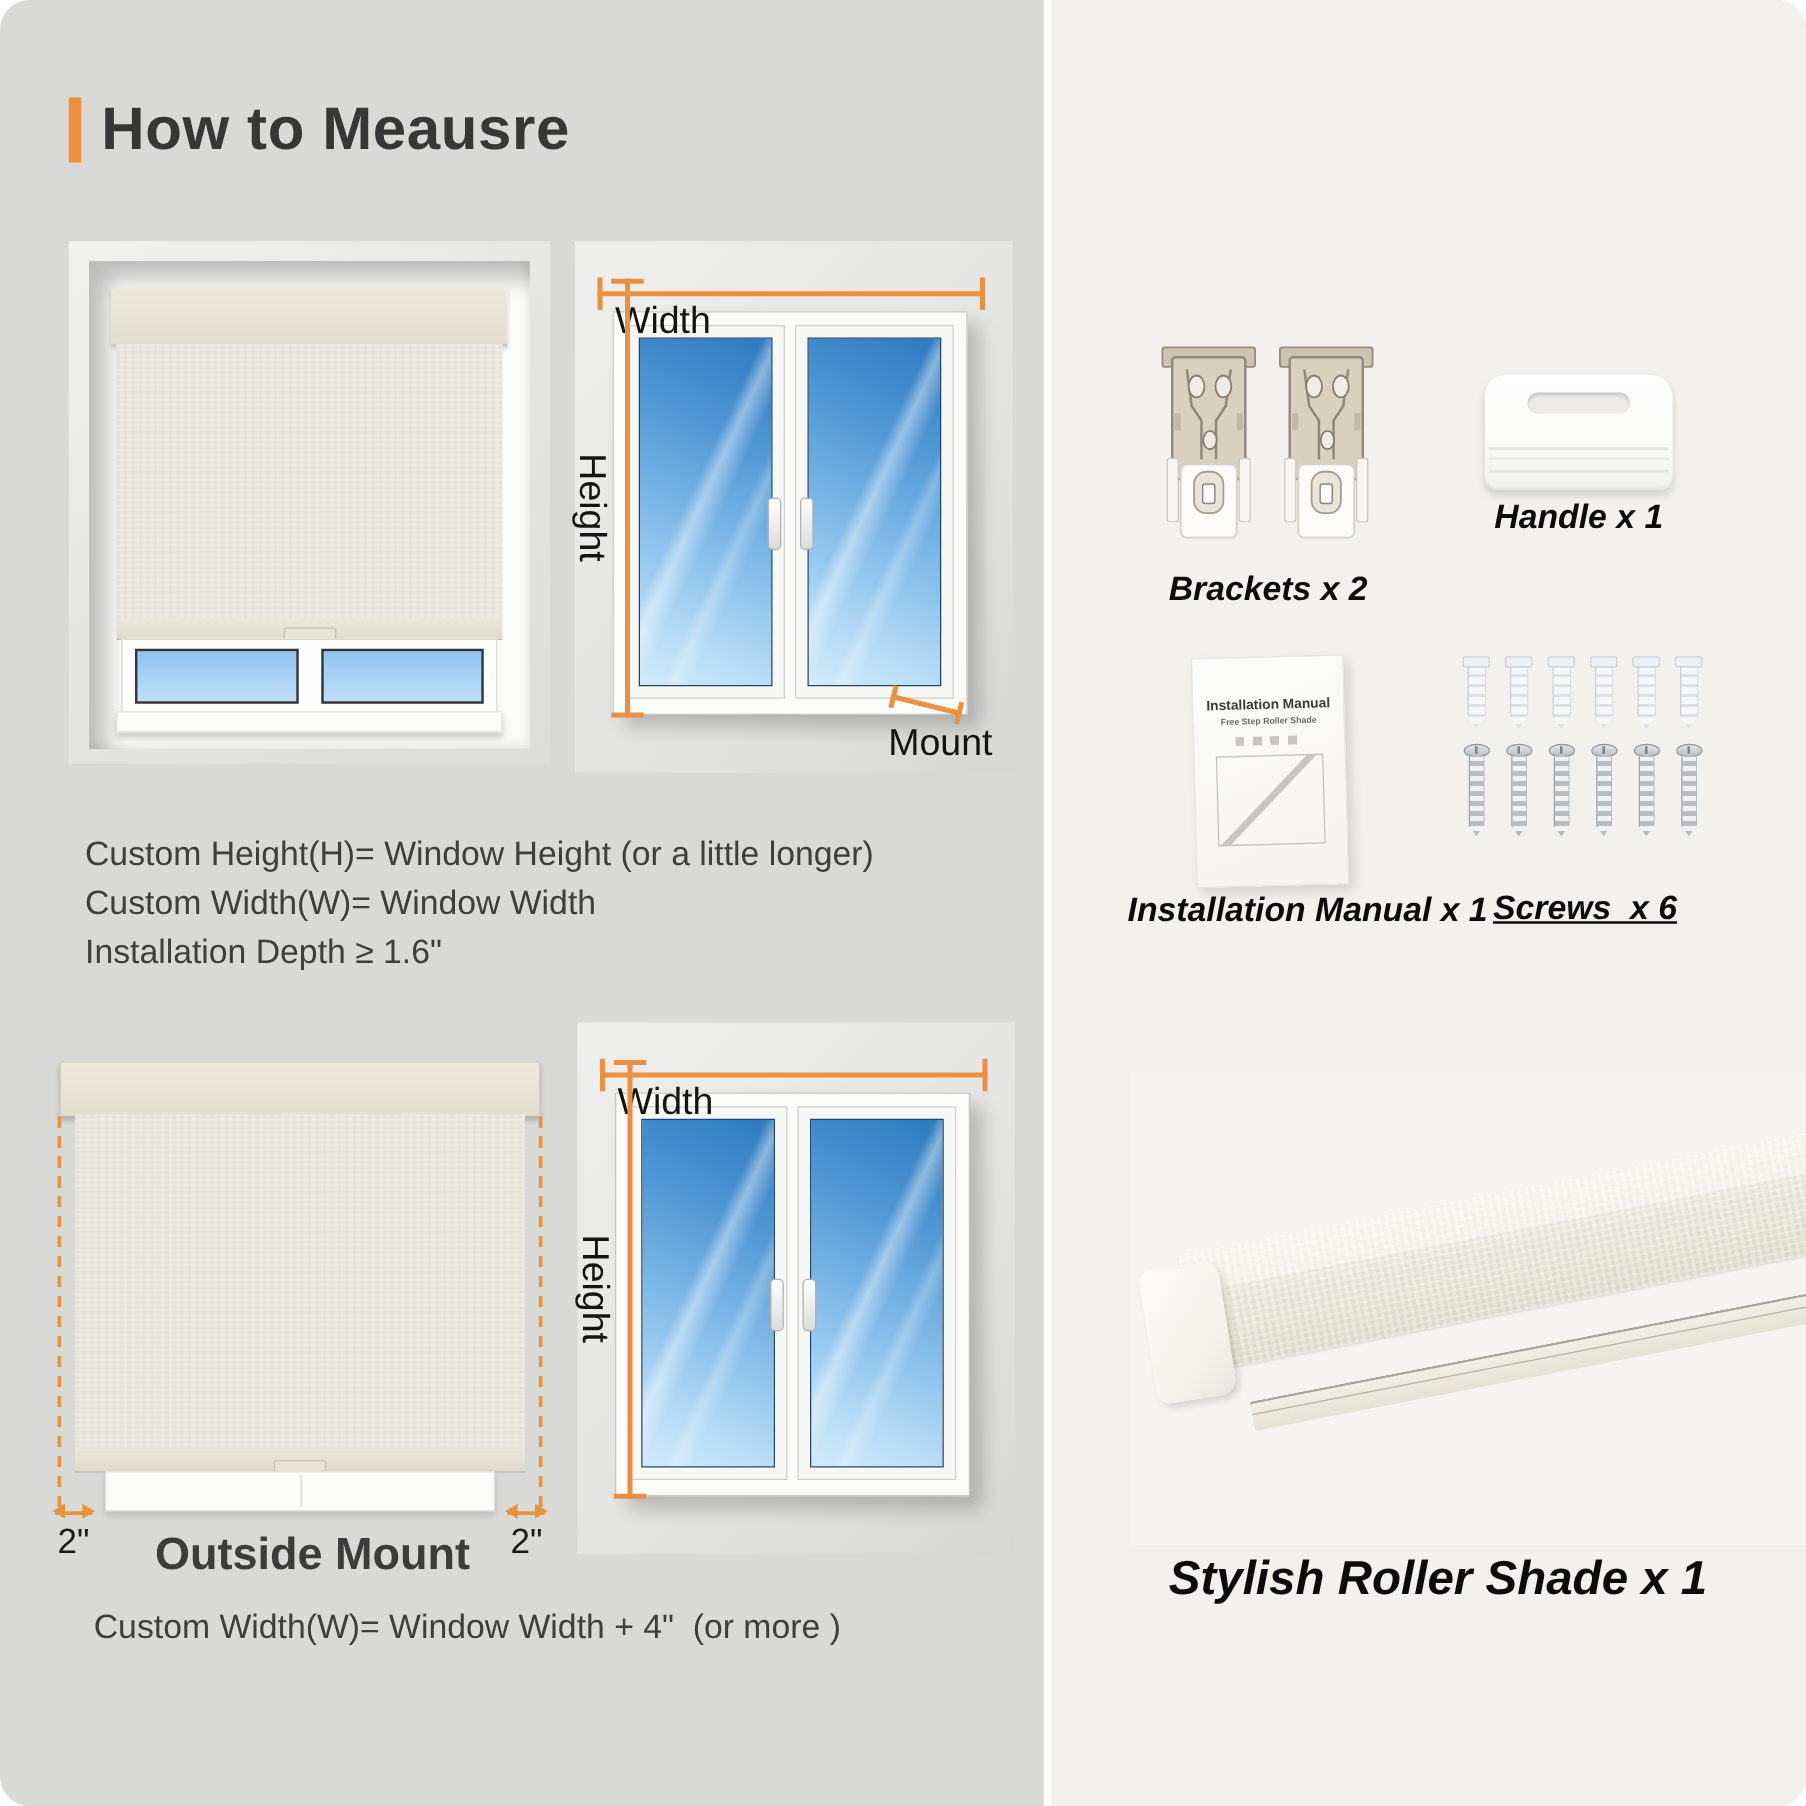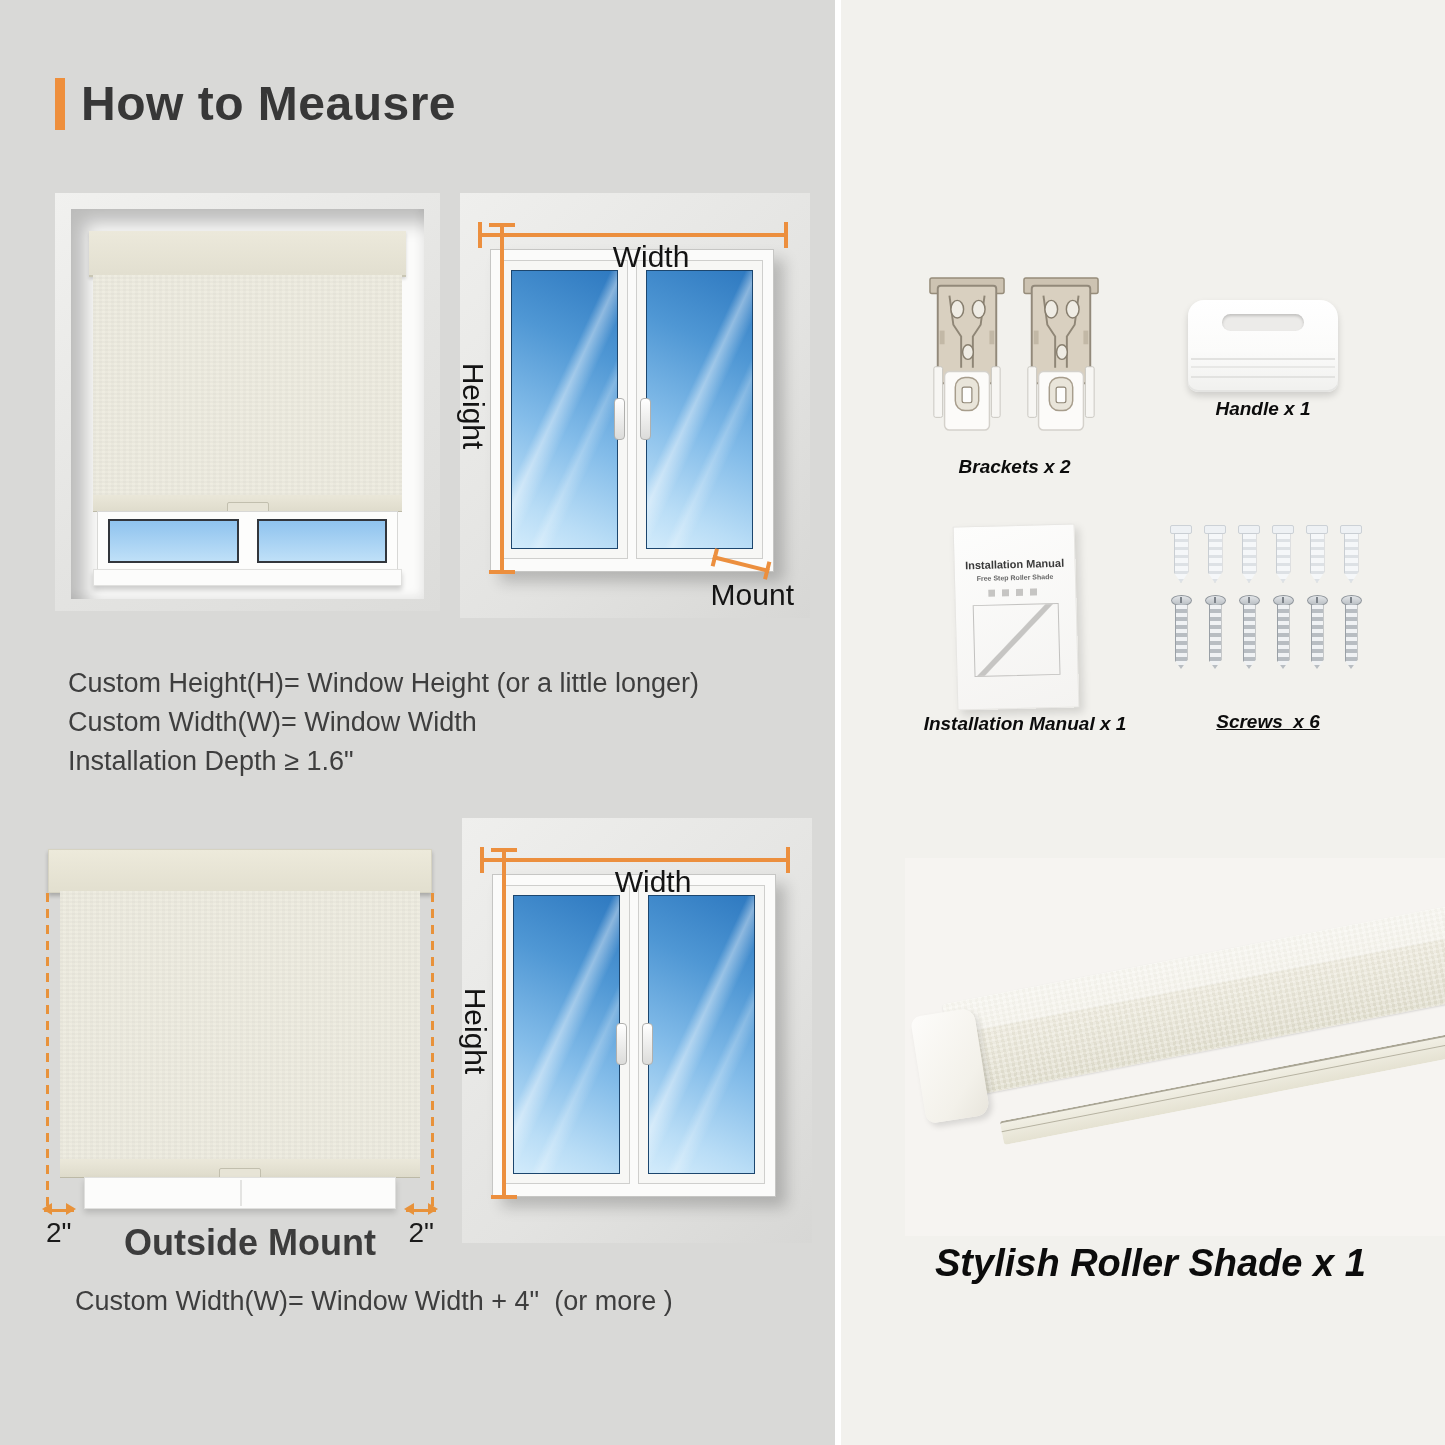--- a/index.html
+++ b/index.html
@@ -1,17 +1,17 @@
 <!DOCTYPE html>
 <html><head>
 <meta charset="utf-8">
 <style>
   html,body{margin:0;padding:0;background:#fff;}
   .canvas{position:relative;width:1445px;height:1445px;background:#d9d9d7;
-          font-family:"Liberation Sans",sans-serif;overflow:hidden;}
+          font-family:"Liberation Sans",sans-serif;overflow:hidden;border-radius:24px;}
   .right-bg{position:absolute;left:841px;top:0;width:604px;height:1445px;background:#f2f1ed;}
   .divider{position:absolute;left:835px;top:0;width:6px;height:1445px;background:#ffffff;}
 
   
   .sec-title{position:absolute;display:flex;align-items:center;gap:16px;}
   .accent-bar{width:10px;height:52px;background:#ee8f3c;}
   .sec-title h1{margin:0;font-size:48px;font-weight:bold;color:#373737;letter-spacing:.5px;}
 
   
   .illus-inside{position:absolute;left:55px;top:193px;width:385px;height:418px;}
@@ -52,21 +52,21 @@
   .mw-handle{position:absolute;top:46%;width:9px;height:40px;background:linear-gradient(#ffffff,#dcdcda);
       border:1px solid #b0b0ae;border-radius:4px;}
   .mw-handle.h-left{left:calc(50% - 18px);}
   .mw-handle.h-right{left:calc(50% + 8px);}
   .arr-h{position:absolute;left:18px;right:22px;top:40px;height:4px;background:#ec8f3e;}
   .arr-h::before,.arr-h::after{content:"";position:absolute;top:-11px;width:4px;height:26px;background:#ec8f3e;}
   .arr-h::before{left:0;} .arr-h::after{right:0;}
   .arr-v{position:absolute;top:30px;bottom:44px;left:40px;width:4px;background:#ec8f3e;}
   .arr-v::before,.arr-v::after{content:"";position:absolute;left:-11px;width:26px;height:4px;background:#ec8f3e;}
   .arr-v::before{top:0;} .arr-v::after{bottom:0;}
-  .lbl-width{position:absolute;top:47px;left:0;right:0;text-align:center;font-size:30px;color:#141414;margin-left:32px;}
+  .lbl-width{position:absolute;top:47px;left:0;right:0;font-size:30px;color:#141414;margin-left:32px;}
   .lbl-height{position:absolute;left:-42px;top:0;bottom:0;width:110px;display:flex;align-items:center;justify-content:center;}
   .lbl-height span{transform:rotate(90deg);font-size:30px;color:#141414;white-space:nowrap;}
   .depth-arrow{position:absolute;right:40px;bottom:52px;width:58px;height:4px;background:#ec8f3e;transform:rotate(14deg);}
   .depth-arrow::before,.depth-arrow::after{content:"";position:absolute;top:-7px;width:4px;height:18px;background:#ec8f3e;}
   .depth-arrow::before{left:0;} .depth-arrow::after{right:0;}
   .lbl-depth{position:absolute;right:16px;bottom:6px;font-size:30px;color:#141414;}
 
   
   .illus-outside{position:absolute;left:40px;top:803px;width:400px;height:450px;}
   .out-cassette{position:absolute;left:8px;right:8px;top:46px;height:42px;
@@ -93,21 +93,21 @@
   .mount-heading{position:absolute;text-align:center;font-size:36px;font-weight:bold;color:#3c3c3c;}
   .h-inside{left:55px;top:612px;width:385px;}
   .h-outside{left:40px;top:1222px;width:420px;}
   .mount-lines{position:absolute;font-size:27px;color:#3e3e3e;}
   .mount-lines div{white-space:pre;margin-bottom:8px;}
   .t-inside{left:68px;top:668px;}
   .t-outside{left:75px;top:1286px;}
   .t-outside div{margin-bottom:12px;}
 
   
-  .pkg-label{position:absolute;text-align:center;font-size:19px;font-weight:bold;font-style:italic;
+  .pkg-label{position:absolute;text-align:center;font-size:27px;font-weight:bold;font-style:italic;
       color:#0c0c0c;white-space:pre;}
   .brackets-fig{position:absolute;left:928px;top:272px;display:flex;gap:16px;}
   .handle-fig{position:absolute;left:1188px;top:300px;width:150px;height:92px;}
   .handle-body{position:absolute;inset:0;background:linear-gradient(180deg,#ffffff 0%,#fbfbfa 55%,#f0f0ee 100%);
       border-radius:16px 18px 10px 10px;box-shadow:0 4px 7px rgba(0,0,0,.15),inset 0 -2px 0 #e4e4e2;}
   .handle-slot{position:absolute;left:34px;right:34px;top:14px;height:17px;background:#ecebe9;
       border-radius:9px;box-shadow:inset 0 2px 3px rgba(0,0,0,.18);}
   .handle-ridges{position:absolute;left:3px;right:3px;bottom:14px;height:16px;
       border-top:2px solid #e2e2e0;border-bottom:2px solid #e2e2e0;}
   .handle-ridges::after{content:"";position:absolute;left:0;right:0;top:6px;height:2px;background:#e8e8e6;}

